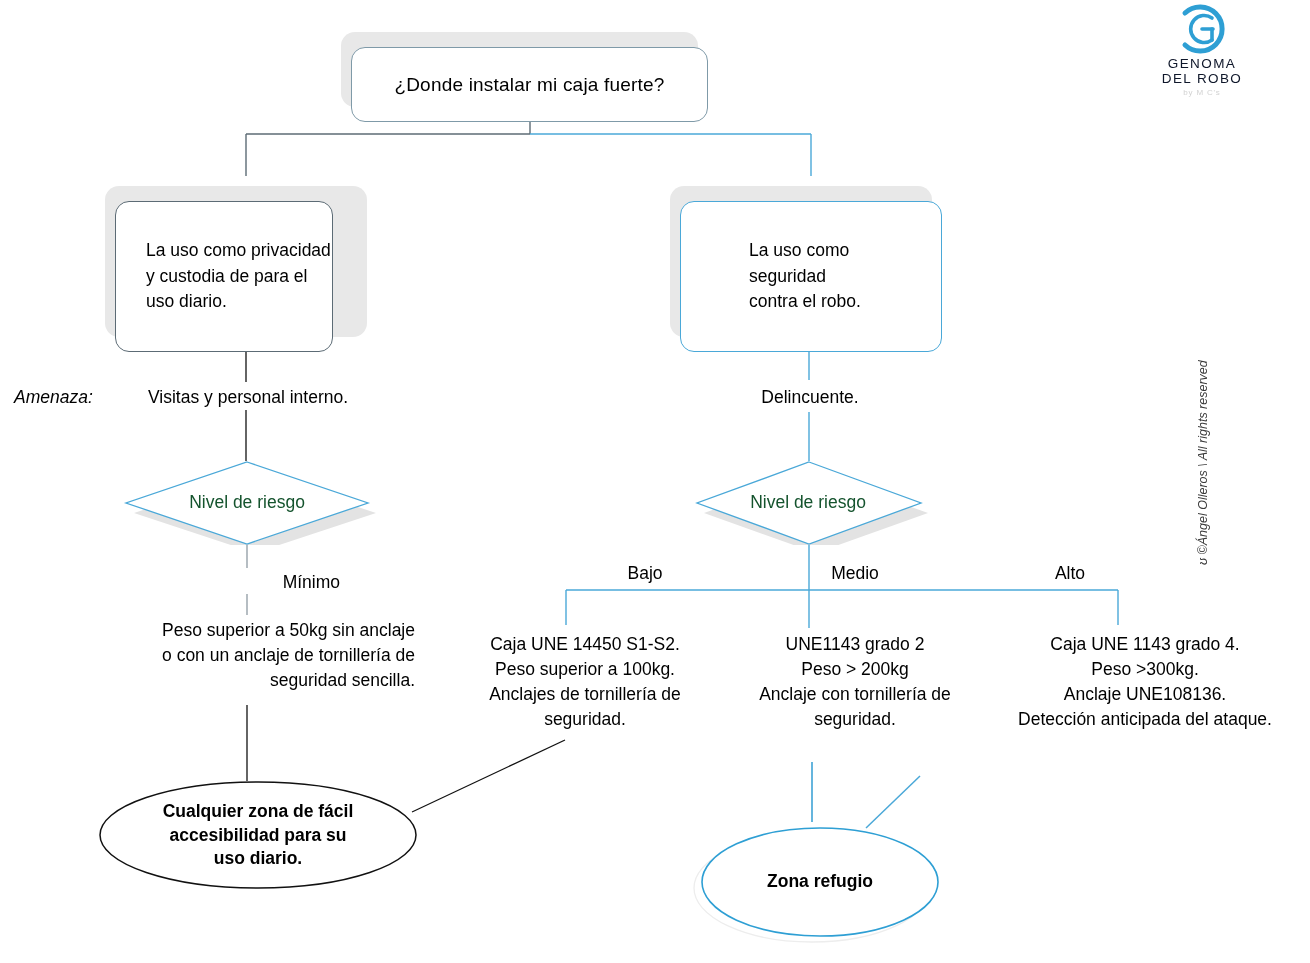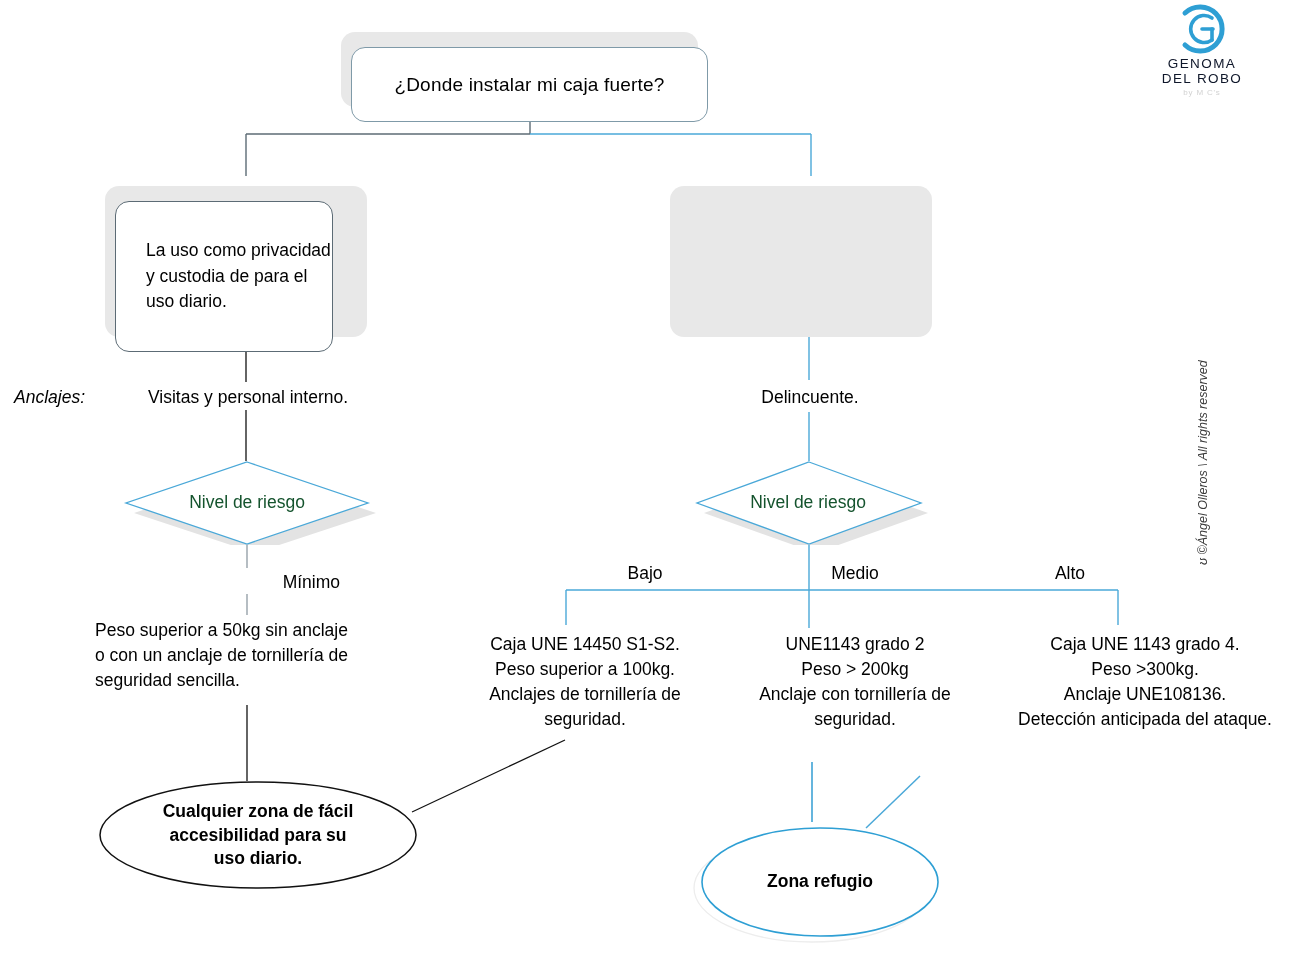--- a/index.html
+++ b/index.html
@@ -102,21 +102,21 @@
 
   #amenaza-label { left: 14px; top: 385px; font-size: 17.5px; }
   #threat-left   { left: 108px; top: 385px; width: 280px; text-align: center; }
   #threat-right  { left: 690px; top: 385px; width: 240px; text-align: center; }
 
   #risk-min-label { left: 150px; top: 570px; width: 190px; text-align: right; }
   #risk-bajo      { left: 555px; top: 561px; width: 180px; text-align: center; }
   #risk-medio     { left: 775px; top: 561px; width: 160px; text-align: center; }
   #risk-alto      { left: 1000px; top: 561px; width: 140px; text-align: center; }
 
-  #detail-left  { left: 95px; top: 618px; width: 320px; text-align: left; }
+  #detail-left  { left: 95px; top: 618px; width: 320px; text-align: right; }
   #detail-bajo  { left: 455px; top: 632px; width: 260px; text-align: center; }
   #detail-medio { left: 725px; top: 632px; width: 260px; text-align: center; }
   #detail-alto  { left: 995px; top: 632px; width: 300px; text-align: center; }
 
   
   .diamond-wrap { position: absolute; }
   .diamond-text {
     position: absolute;
     width: 100%;
     text-align: center;
@@ -226,22 +226,27 @@
   <div class="rbox center" id="root-node">
     <span class="rtext">¿Donde  instalar mi caja fuerte?</span>
   </div>
 
   <div class="rbox" id="left-node">
     <span class="rtext">La uso como privacidad
 y custodia de para el
 uso diario.</span>
   </div>
 
-
-  <div class="label ital" id="amenaza-label">Anclajes:</div>
+  <div class="rbox" id="right-node">
+    <span class="rtext">La uso como
+seguridad
+contra el robo.</span>
+  </div>
+
+  <div class="label ital" id="amenaza-label">Amenaza:</div>
   <div class="label" id="threat-left">Visitas y personal interno.</div>
   <div class="label" id="threat-right">Delincuente.</div>
 
   <div class="diamond-wrap" id="diamond-left">
     <svg width="258" height="84" viewBox="0 0 258 84" xmlns="http://www.w3.org/2000/svg">
       <polygon points="137,12 258,52 137,92 16,52" fill="#e3e3e3" stroke="none"></polygon>
       <polygon points="129,1 250,42 129,83 8,42" fill="#ffffff" stroke="#4aa8d8" stroke-width="1.3"></polygon>
     </svg>
     <div class="diamond-text">Nivel de riesgo</div>
   </div>

